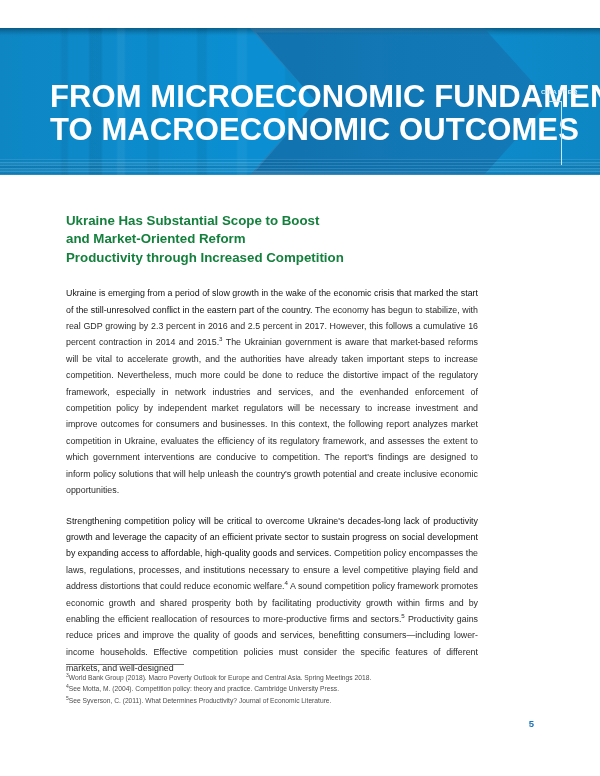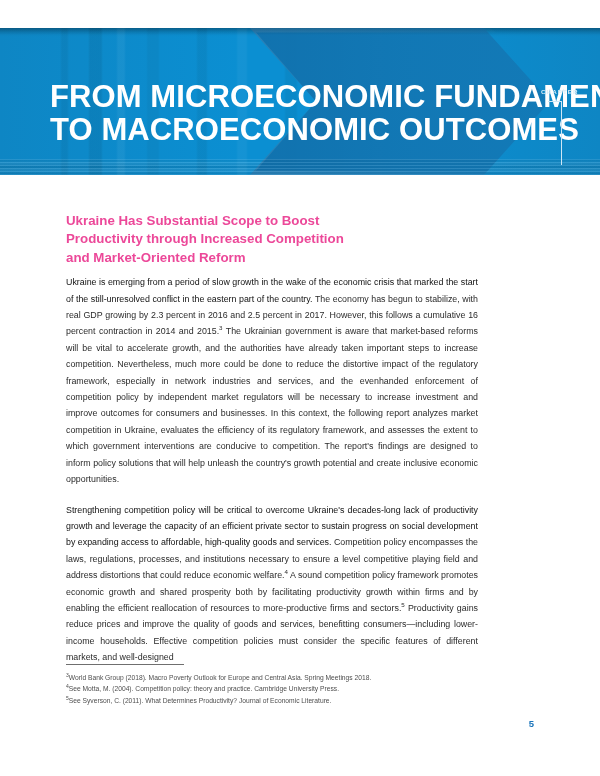--- a/index.html
+++ b/index.html
@@ -170,25 +170,25 @@
 
   
   .content {
     position: absolute;
     left: 66px;
     top: 212px;
     width: 412px;
   }
 
   .section-heading {
-    color: #ec4899;
+    color: #15803d;
     font-size: 13.3px;
     font-weight: bold;
     line-height: 18.4px;
-    margin: 0 0 7px 0;
+    margin: 0 0 18px 0;
   }
   .section-heading .line {
     display: block;
     white-space: nowrap;
   }
 
   p.body {
     margin: 0 0 14px 0;
     font-size: 8.85px;
     line-height: 16.4px;
@@ -266,22 +266,22 @@
         <span class="bar-v"></span>
 
       </div>
     </div>
   </div>
 
   <div class="content">
 
     <h2 class="section-heading">
       <span class="line">Ukraine Has Substantial Scope to Boost</span>
+      <span class="line">and Market-Oriented Reform</span>
       <span class="line">Productivity through Increased Competition</span>
-      <span class="line">and Market-Oriented Reform</span>
     </h2>
 
     <p class="body"><span class="lead">Ukraine is emerging from a period of slow growth in the wake of the economic crisis that marked the start of the still-unresolved conflict in the eastern part of the country.</span><span> The economy has begun to stabilize, with real GDP growing by 2.3 percent in 2016 and 2.5 percent in 2017. However, this follows a cumulative 16 percent contraction in 2014 and 2015.</span><sup>3</sup><span> The Ukrainian government is aware that market-based reforms will be vital to accelerate growth, and the authorities have already taken important steps to increase competition. Nevertheless, much more could be done to reduce the distortive impact of the regulatory framework, especially in network industries and services, and the evenhanded enforcement of competition policy by independent market regulators will be necessary to increase investment and improve outcomes for consumers and businesses. In this context, the following report analyzes market competition in Ukraine, evaluates the efficiency of its regulatory framework, and assesses the extent to which government interventions are conducive to competition. The report's findings are designed to inform policy solutions that will help unleash the country's growth potential and create inclusive economic opportunities.</span></p>
 
     <p class="body"><span class="lead">Strengthening competition policy will be critical to overcome Ukraine's decades-long lack of productivity growth and leverage the capacity of an efficient private sector to sustain progress on social development by expanding access to affordable, high-quality goods and services.</span><span> Competition policy encompasses the laws, regulations, processes, and institutions necessary to ensure a level competitive playing field and address distortions that could reduce economic welfare.</span><sup>4</sup><span> A sound competition policy framework promotes economic growth and shared prosperity both by facilitating productivity growth within firms and by enabling the efficient reallocation of resources to more-productive firms and sectors.</span><sup>5</sup><span> Productivity gains reduce prices and improve the quality of goods and services, benefitting consumers—including lower-income households. Effective competition policies must consider the specific features of different markets, and well-designed</span></p>
 
   </div>
 
   <div class="footnotes">
     <div class="footnote-rule"></div>

